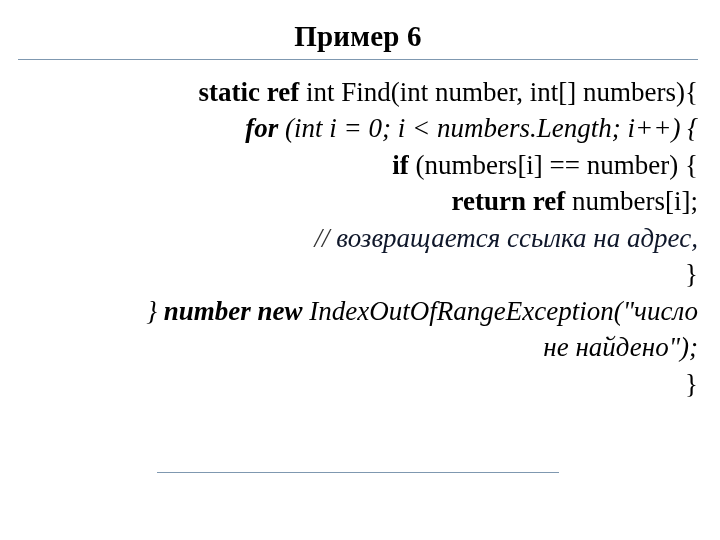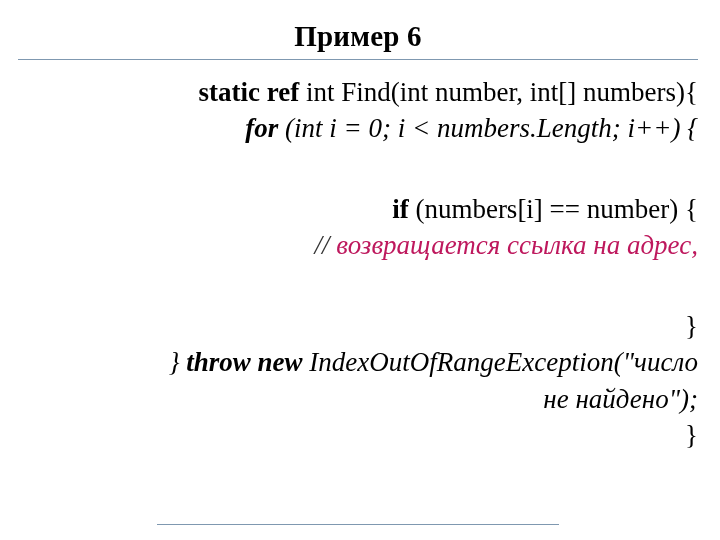--- a/index.html
+++ b/index.html
@@ -32,46 +32,47 @@
   }
   .hr-top { margin: 0 0 14px 0; }
   .hr-bottom { margin-top: 70px; width: 59%; margin-left: 20.5%; }
   .code {
     font-size: 27px;
     line-height: 1.35;
     text-align: right;
   }
   .b { font-weight: bold; }
   .cmnt-slash { color: #333; }
-  .cmnt { color: #be185d; }
+  .cmnt { color: #0f172a; }
   .ind1 { padding-left: 26px; display: inline-block; font-style: italic; }
-  .ind2 { padding-left: 38px; display: inline-block; margin-top: 44px; }
+  .ind2 { padding-left: 38px; display: inline-block; }
   .ind3 { padding-left: 58px; display: inline-block; }
 </style>
 </head>
 <body>
 
 <div class="page">
   <div class="title">Пример 6</div>
   <hr class="hr hr-top">
 
   <div class="code">
     <div><span class="b">static ref</span><span> int Find(int number, int[] numbers){</span></div>
 
     <div><span class="ind1"><span class="b">for</span><span> (int i = 0; i &lt; numbers.Length; i++) {</span></span></div>
 
     <div><span class="ind2"><span class="b">if</span><span> (numbers[i] == number) {</span></span></div>
 
+    <div><span class="ind3"><span class="b">return ref</span><span> numbers[i];</span></span></div>
 
     <div><span class="ind1"><span class="cmnt-slash">// </span><span class="cmnt">возвращается ссылка на адрес,</span></span></div>
 
 
     <div><span class="ind2">}</span></div>
 
-    <div><span class="ind1"><span>}  </span><span class="b">throw new</span><span> IndexOutOfRangeException("число</span></span></div>
+    <div><span class="ind1"><span>}  </span><span class="b">number new</span><span> IndexOutOfRangeException("число</span></span></div>
 
     <div><span class="ind1">не найдено");</span></div>
 
     <div><span>}</span></div>
   </div>
 
   <hr class="hr hr-bottom">
 </div>
 
 </body></html>

